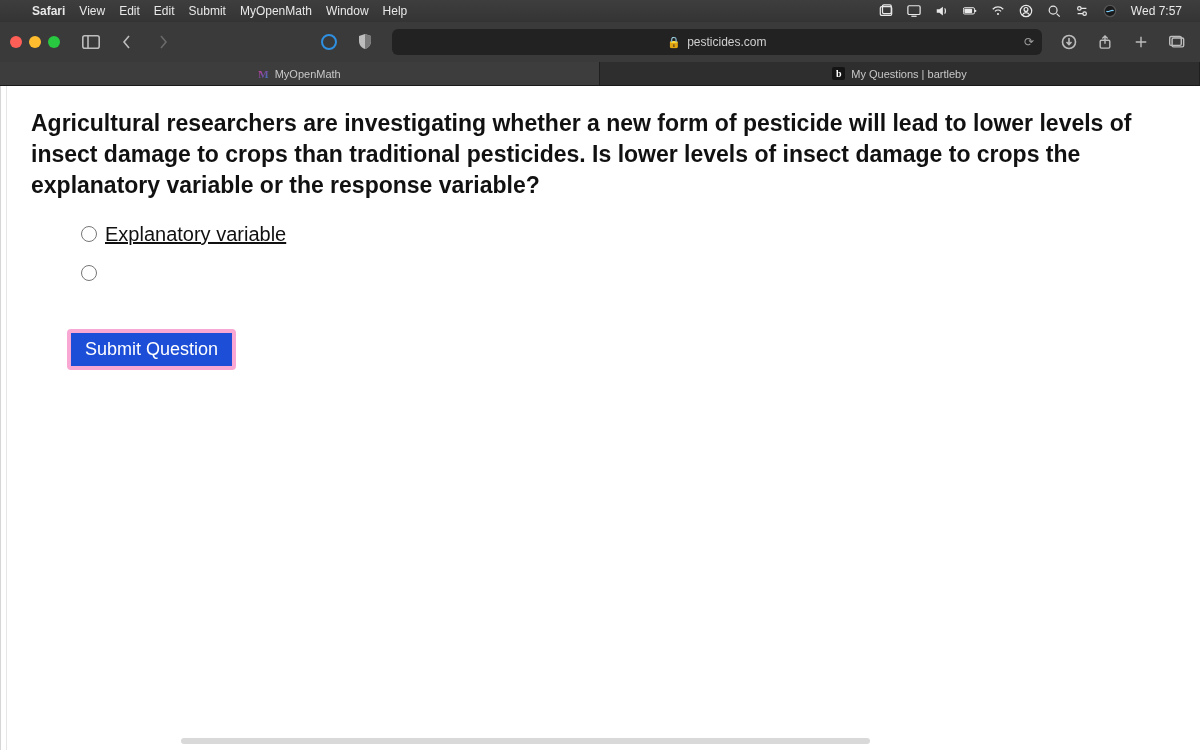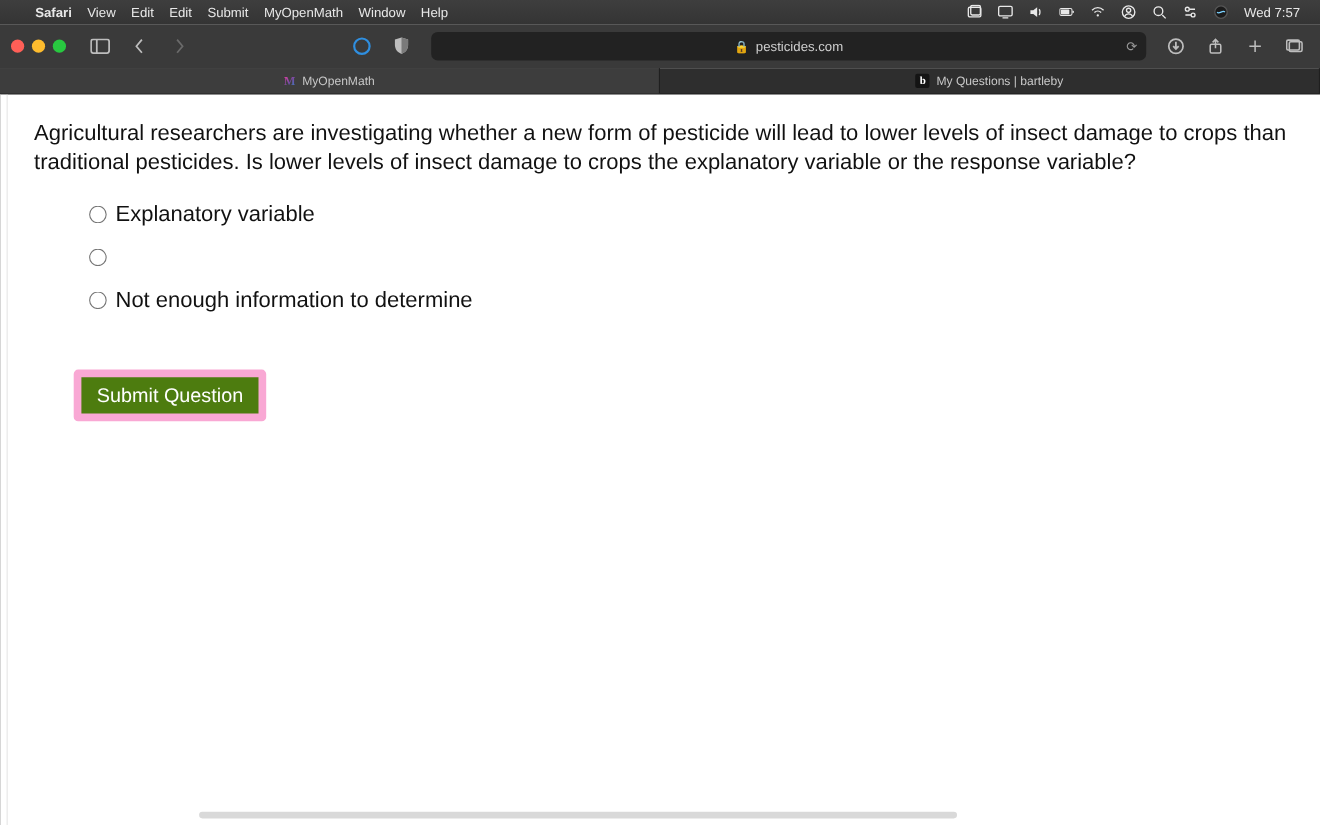--- a/index.html
+++ b/index.html
@@ -109,29 +109,29 @@
     color:#111;
     height: calc(750px - 22px - 40px - 24px);
     position:relative;
     border-left: 1px solid #d6d6d6;
     overflow: hidden;
   }
   .page .thin-edge{
     position:absolute; left:0; top:0; bottom:0; width:6px; background:#fff;
     border-right:1px solid #e6e6e6;
   }
-  .question { font-size:20px; font-weight:400; line-height:1.35; margin-bottom:18px;}
+  .question { font-size:23px; font-weight:700; line-height:1.35; margin-bottom:18px;}
   .options { margin-left:50px; font-size:20px; }
-  .opt { display:flex; align-items:center; gap:8px; margin:16px 0; line-height:1.5;}
+  .opt { display:flex; align-items:center; gap:8px; margin:16px 0; line-height:1.5;text-decoration:underline;}
   .opt input[type=radio]{ width:16px; height:16px; accent-color:#555;}
   .submit-row{ margin-top:48px; margin-left:36px;}
   .submit {
-    background:#4d7c0f;
+    background:#1d4ed8;
     color:#fff;
-    border:7px solid #f9a8d4;
+    border:4px solid #f9a8d4;
     border-radius:4px;
     font-family: inherit;
     font-size:18px;
     padding: 6px 14px;
     cursor:pointer;
   }
 
   .inner-scroll {
     position:absolute;
     left:180px; right:330px; bottom:6px; height:6px;
@@ -301,24 +301,20 @@
   <div class="question">Agricultural researchers are investigating whether a new form of pesticide will lead to lower levels of insect damage to crops than traditional pesticides. Is lower levels of insect damage to crops the explanatory variable or the response variable?</div>
 
   <div class="options">
     <label class="opt">
       <input type="radio" name="q" style="">
       <span>Explanatory variable</span>
     </label>
     <label class="opt">
       <input type="radio" name="q" style="">
     </label>
-    <label class="opt">
-      <input type="radio" name="q" style="">
-      <span>Not enough information to determine</span>
-    </label>
   </div>
 
   <div class="submit-row">
     <button class="submit">Submit Question</button>
   </div>
 
   <div class="inner-scroll"></div>
 </div>
 
 </body></html>

